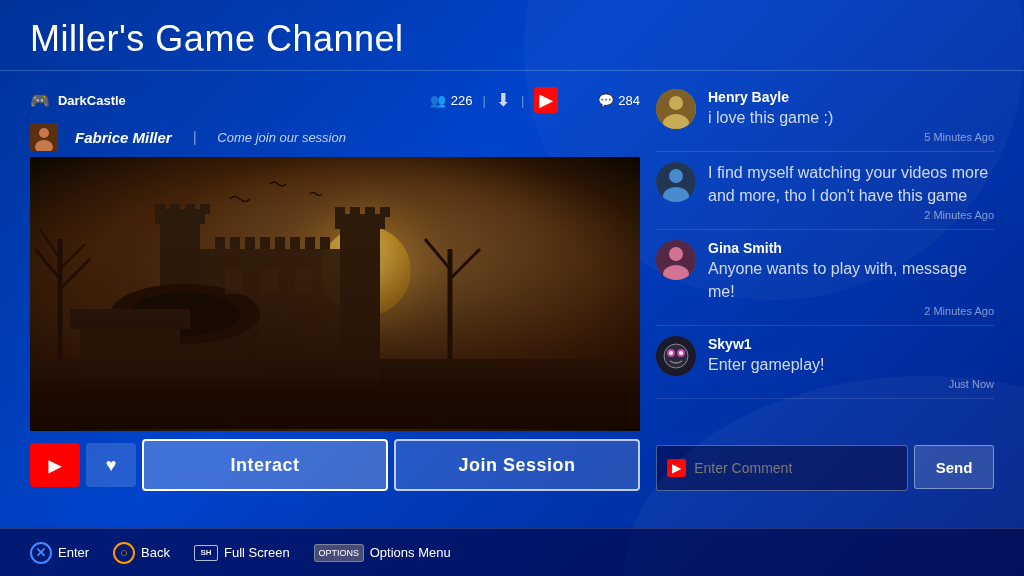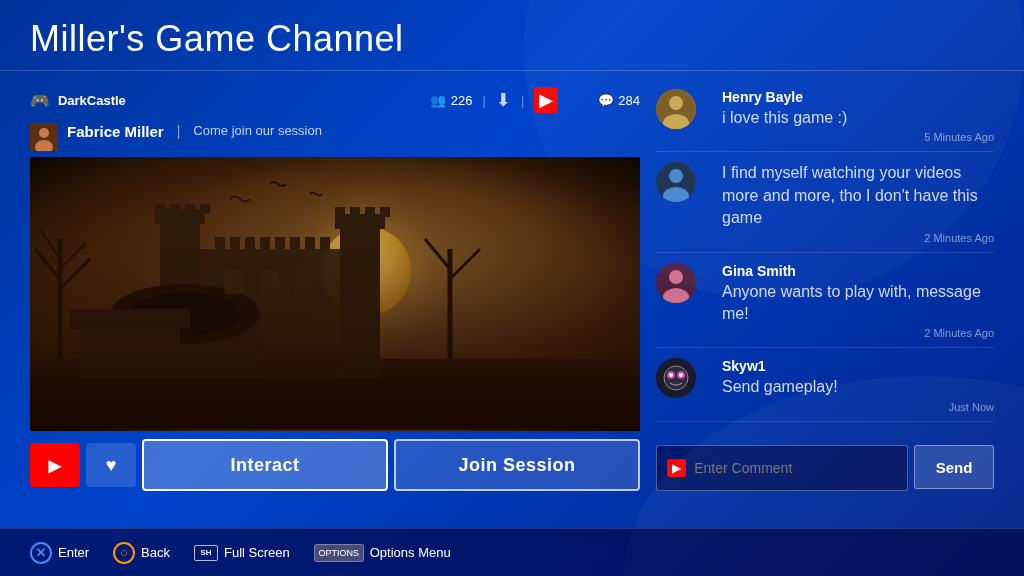--- a/index.html
+++ b/index.html
@@ -101,24 +101,25 @@
 
     .comment-count {
       display: flex;
       align-items: center;
       gap: 4px;
     }
 
     
     .streamer-bar {
       display: flex;
-      align-items: flex-start;
+      align-items: center;
       padding: 4px 0 6px 0;
-      gap: 9px;
+      gap: 17px;
       font-size: 14px;
+      font-style: italic;
     }
 
     .avatar-small {
       width: 28px;
       height: 28px;
       border-radius: 3px;
       background: linear-gradient(135deg, #8B4513, #D2691E);
       overflow: hidden;
       display: flex;
       align-items: center;
@@ -226,21 +227,21 @@
     .comments-list {
       flex: 1;
       display: flex;
       flex-direction: column;
       gap: 2px;
       overflow: hidden;
     }
 
     .comment-item {
       display: flex;
-      gap: 26px;
+      gap: 12px;
       padding: 8px 0;
       border-bottom: 1px solid rgba(255,255,255,0.12);
       align-items: flex-start;
     }
 
     .comment-avatar {
       width: 40px;
       height: 40px;
       border-radius: 50%;
       flex-shrink: 0;
@@ -607,21 +608,21 @@
             <circle cx="20" cy="20" r="12" fill="#2a2a3a" stroke="#888" stroke-width="1"></circle>
             <circle cx="15" cy="17" r="4" fill="#cc44aa"></circle>
             <circle cx="25" cy="17" r="4" fill="#cc44aa"></circle>
             <circle cx="15" cy="17" r="2" fill="white"></circle>
             <circle cx="25" cy="17" r="2" fill="white"></circle>
             <path d="M 14 25 q 6 4 12 0" stroke="#888" stroke-width="1.5" fill="none"></path>
           </svg>
         </div>
         <div class="comment-content">
           <div class="comment-name">Skyw1</div>
-          <div class="comment-text">Send gameplay!</div>
+          <div class="comment-text">Enter gameplay!</div>
           <div class="comment-time">Just Now</div>
         </div>
       </div>
 
     </div>
 
     <div class="comment-input-area">
       <div class="comment-input-wrap">
         <span class="yt-icon-small" style="background:#ff0000; padding:2px 5px; border-radius:3px; font-size:12px;">▶</span>
         <input class="comment-input" type="text" placeholder="Enter Comment" style="">

